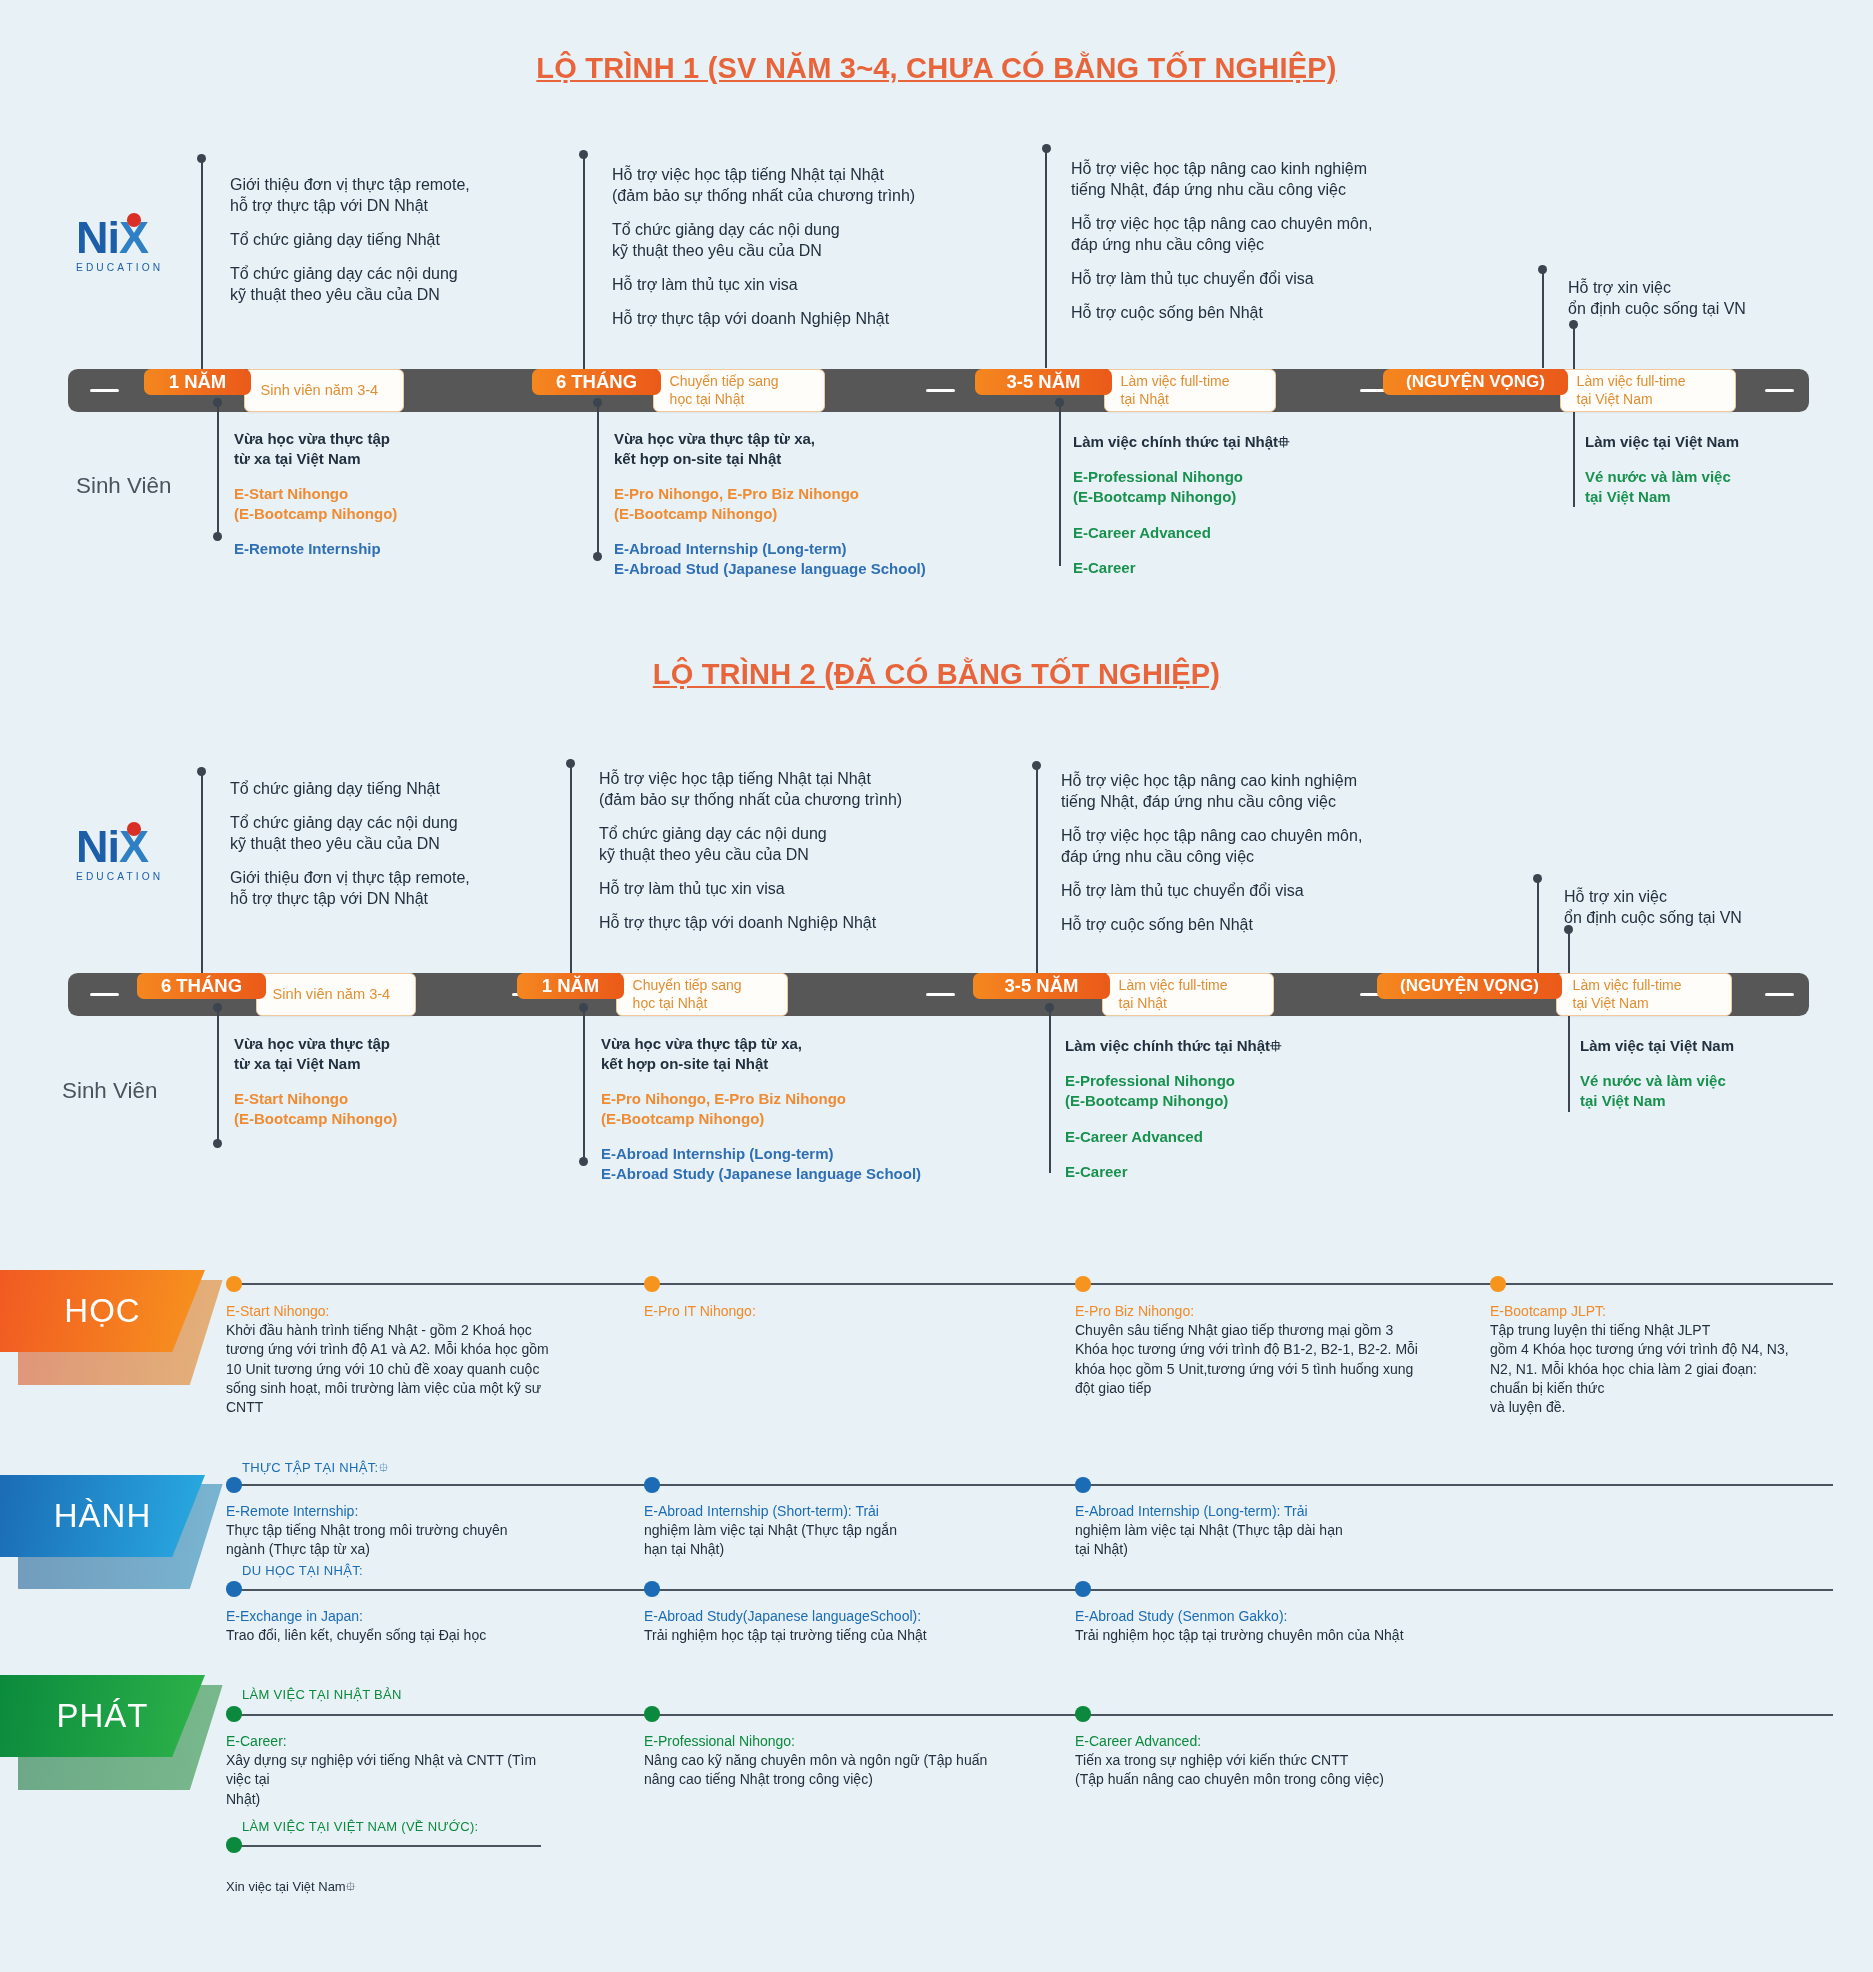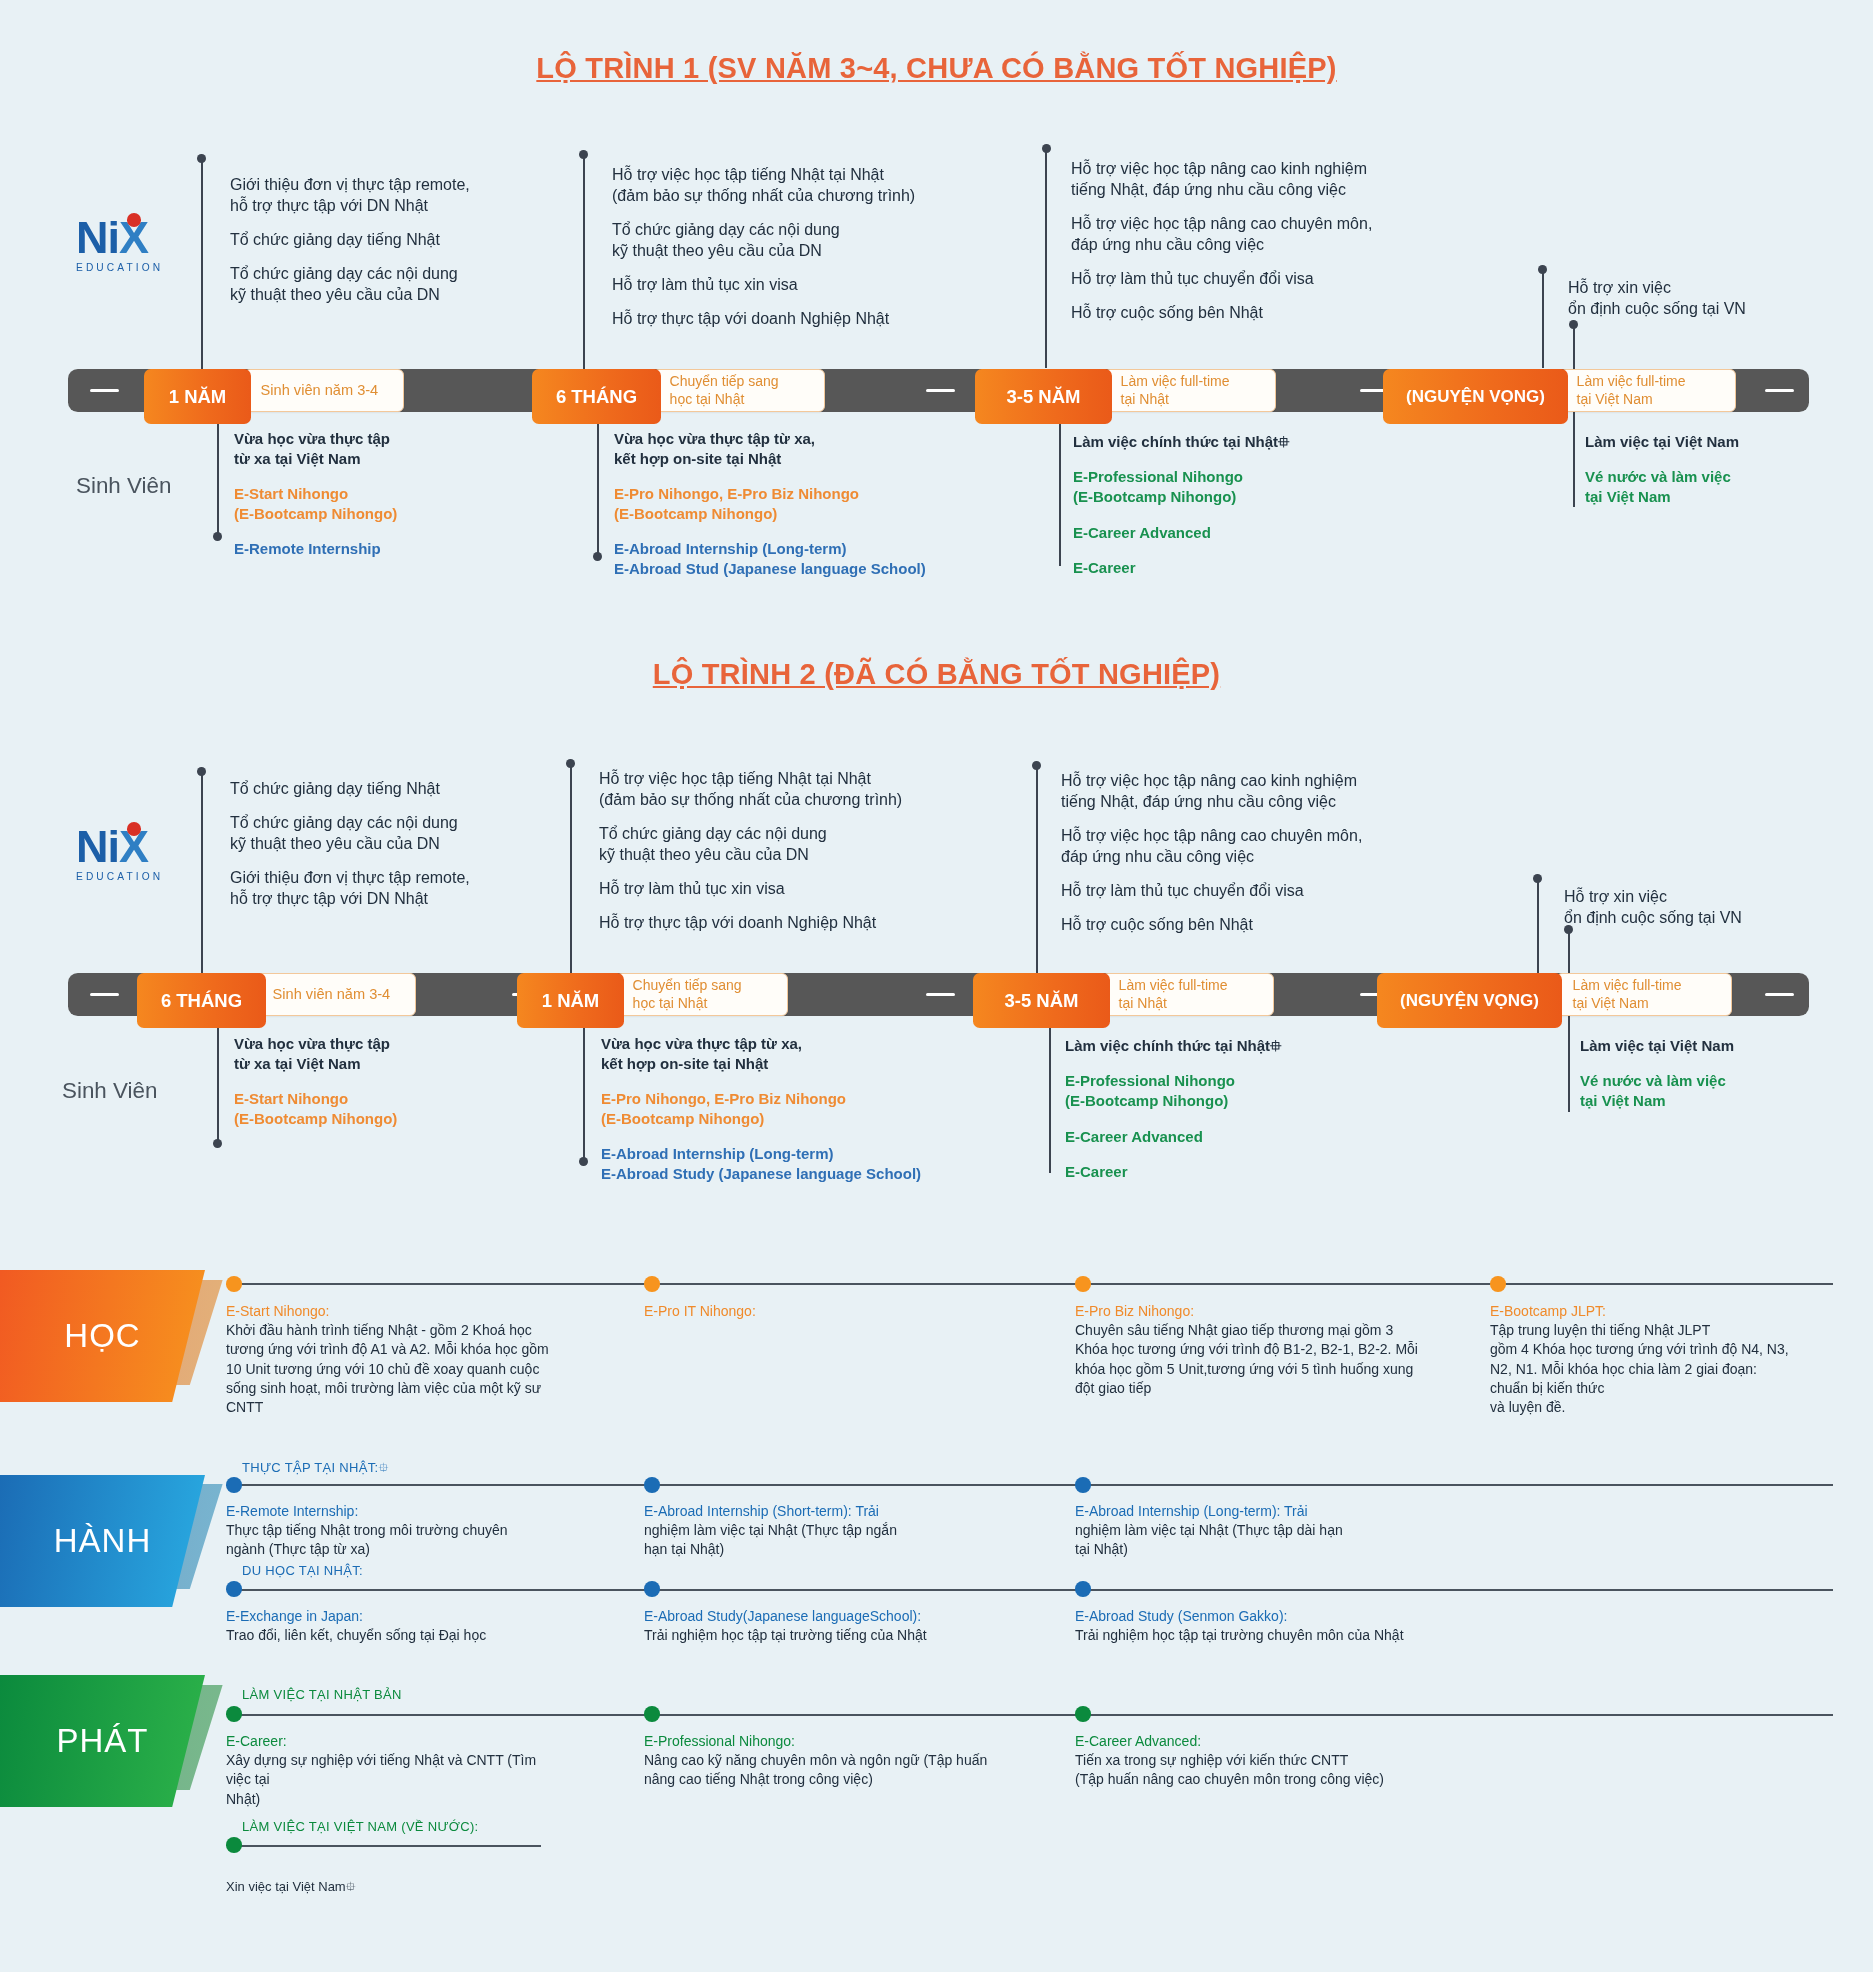--- a/index.html
+++ b/index.html
@@ -42,21 +42,21 @@
   .road::before, .road::after { content: ""; }
   .road-dash {
     position: absolute;
     top: 50%; transform: translateY(-50%);
     width: 29px; height: 3.9px;
     background: #ffffff;
     border-radius: 2px;
   }
   .milestone {
     position: absolute;
-    height: 55px;
+    height: 26px;
     display: flex;
     align-items: center;
     justify-content: center;
     color: #ffffff;
     font-size: 18.5px;
     font-weight: 600;
     background: linear-gradient(90deg, #f5871f 0%, #ef6a1c 60%, #ea5a19 100%);
     border-radius: 6.8px;
     z-index: 3;
   }
@@ -107,21 +107,21 @@
 
   .sinhvien {
     position: absolute;
     font-size: 22.4px;
     color: #4a545e;
   }
 
   
   .panel {
     position: absolute;
-    width: 205px; height: 132px;
+    width: 205px; height: 82px;
     display: flex; align-items: center; justify-content: center;
     color: #fff; font-size: 33px; letter-spacing: 1px;
     clip-path: polygon(0 0, 100% 0, 84% 100%, 0 100%);
   }
   .panel-shadow {
     position: absolute;
     width: 205px; height: 105px;
     clip-path: polygon(0 0, 100% 0, 84% 100%, 0 100%);
     opacity: .55;
   }

